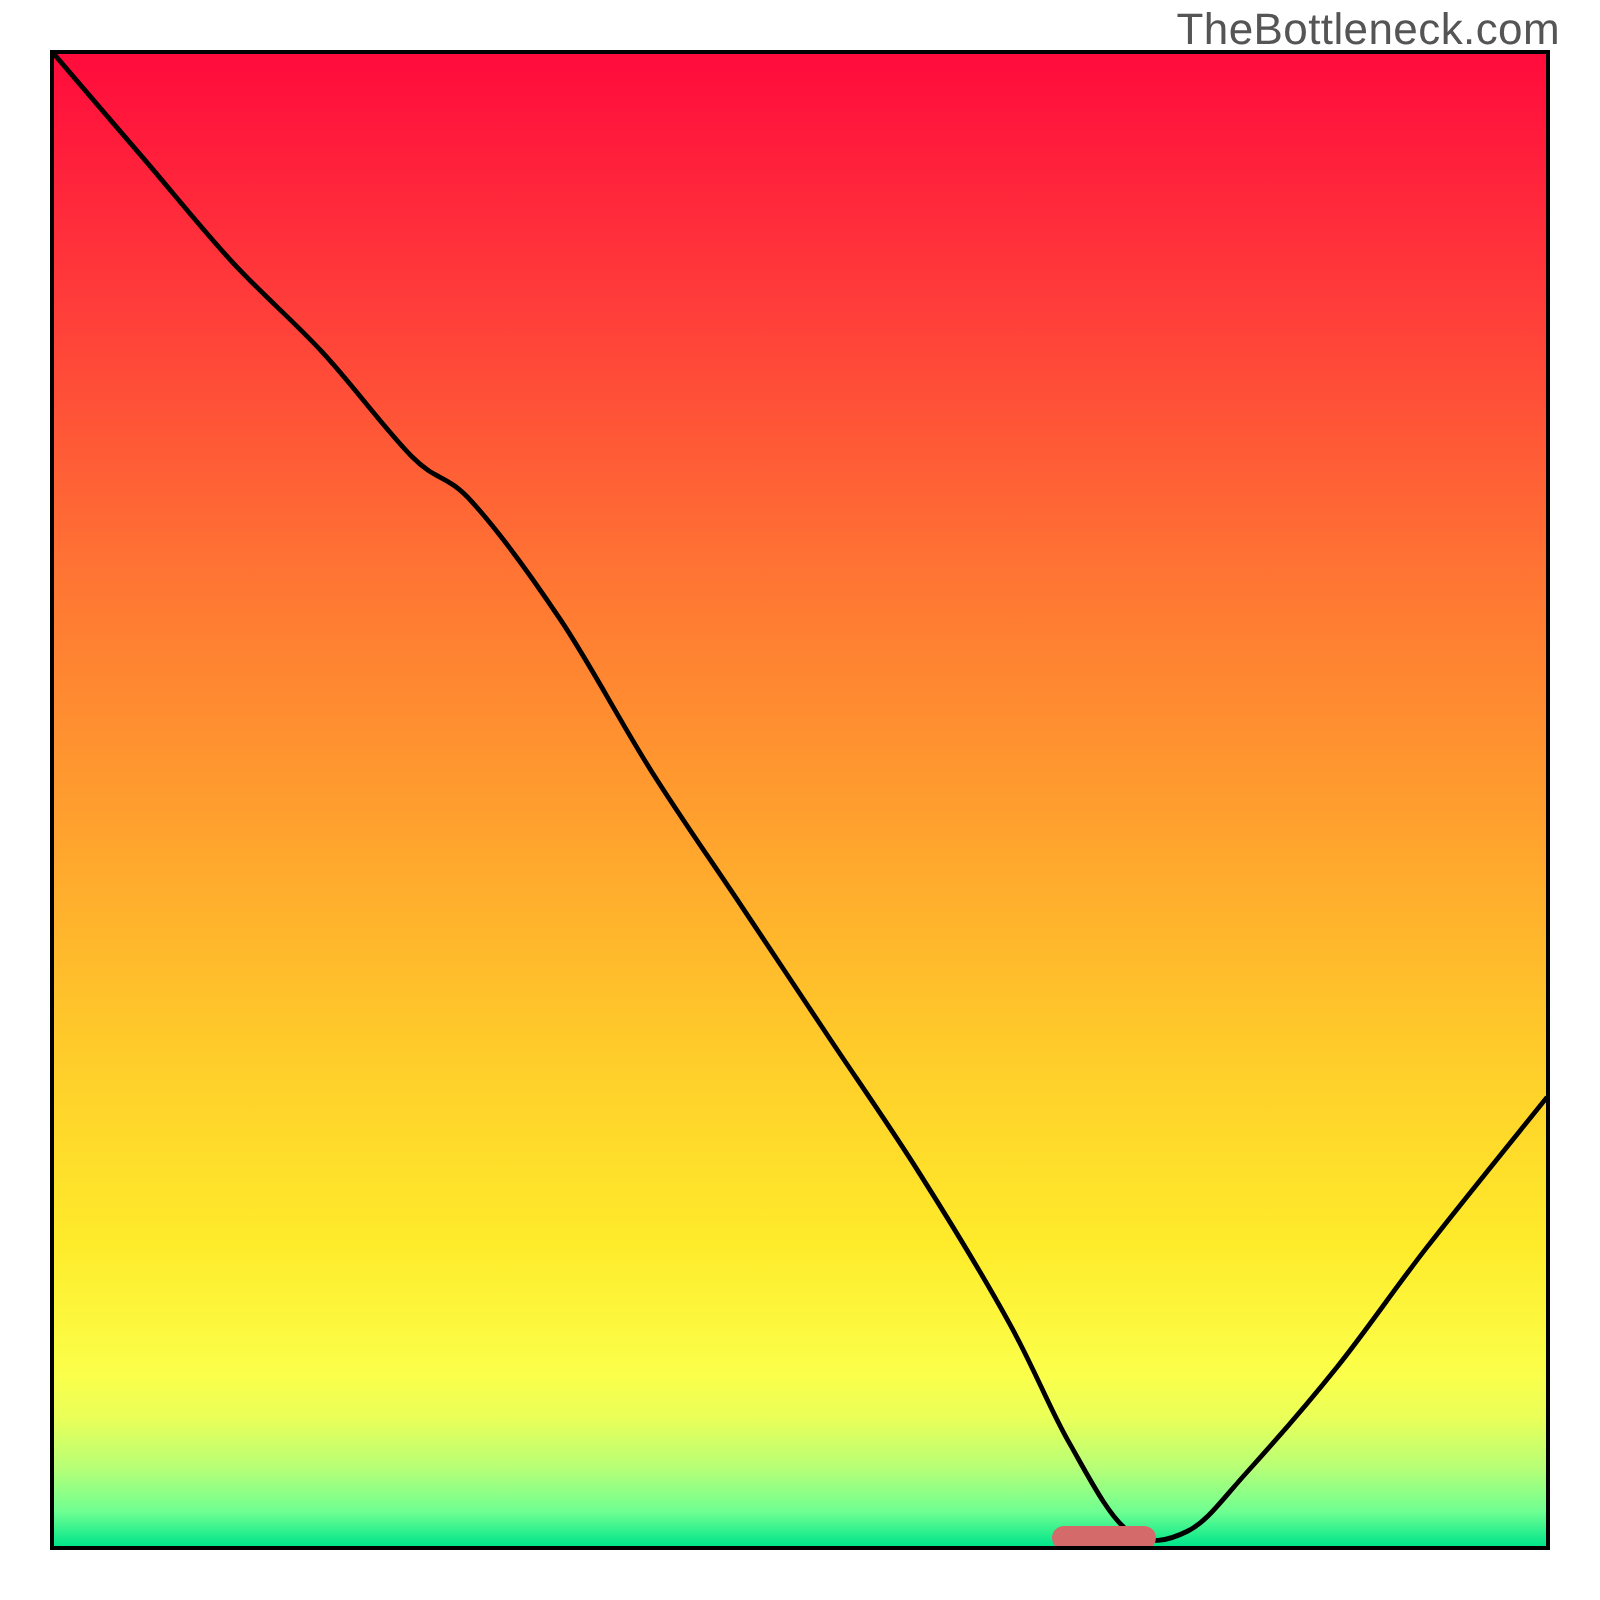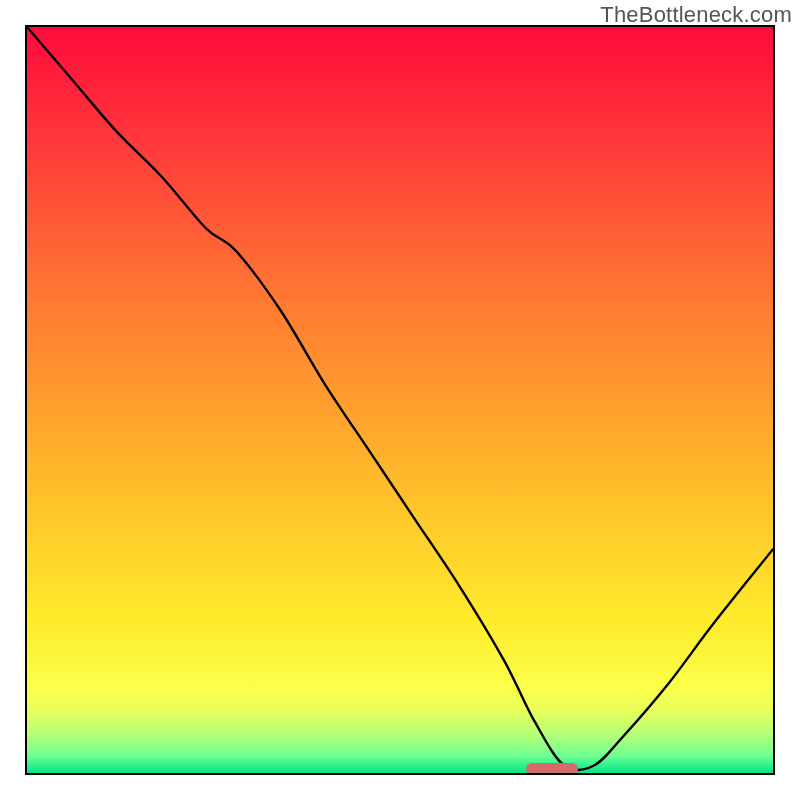--- a/index.html
+++ b/index.html
@@ -66,21 +66,21 @@
     height: 100%;
   }
   .marker {
     position: absolute;
     background: #d46a6a;
     border-radius: 999px;
   }
   .watermark {
     position: absolute;
     top: 2px;
-    right: 8px;
+    right: 20px;
     color: #555;
     font-size: 22px;
     font-weight: 500;
     letter-spacing: 0.2px;
   }
 </style>
 </head>
 <body>
 
 <div class="frame">

